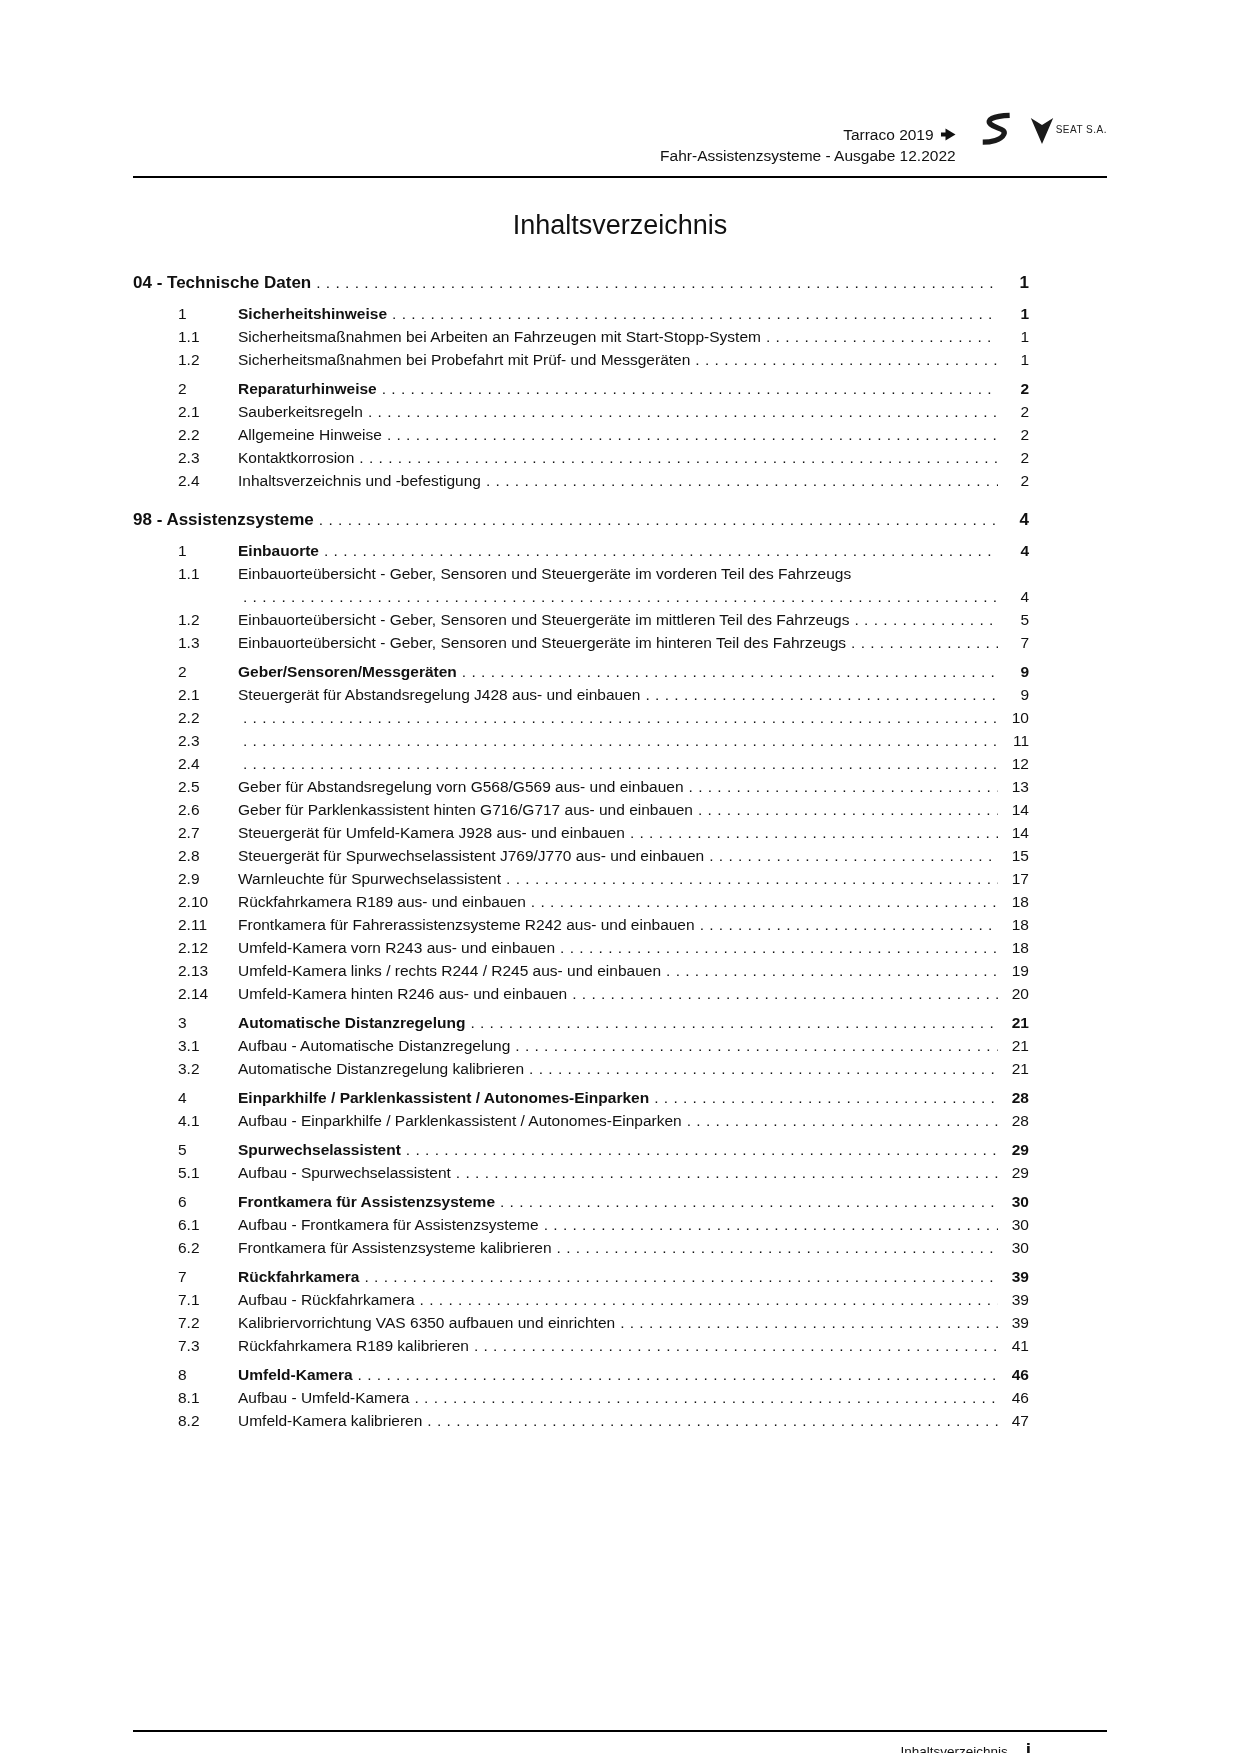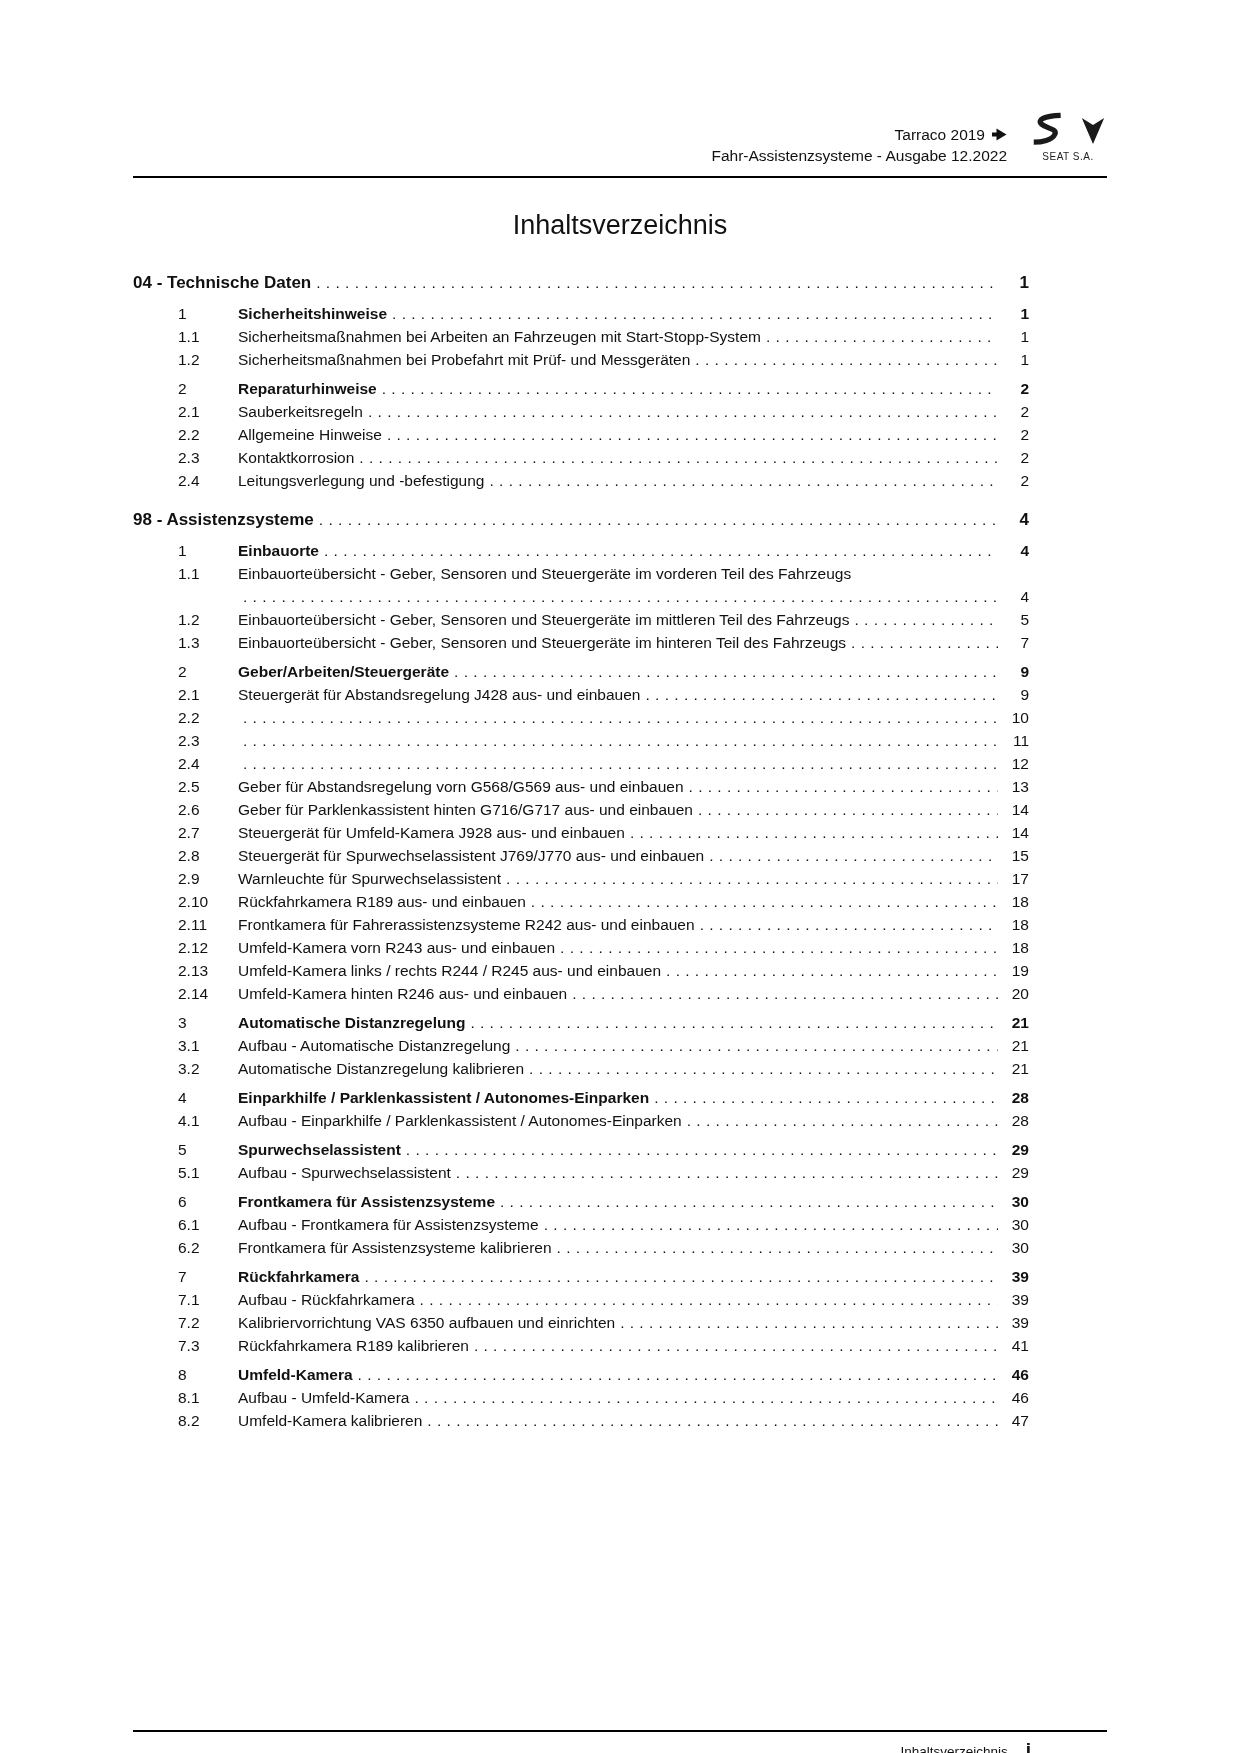--- a/index.html
+++ b/index.html
@@ -25,21 +25,21 @@
     border-bottom: 2px solid #000;
     padding-bottom: 10px;
   }
   .header-text {
     text-align: right;
     font-size: 15.5px;
     line-height: 21px;
     padding-top: 16px;
   }
   .header-line1 { display: flex; justify-content: flex-end; align-items: center; gap: 7px; }
-  .brand { display: flex; flex-direction: column; align-items: center; }
+  .brand { display: flex; flex-direction: row; align-items: center; }
   .logos { display: flex; align-items: flex-end; gap: 12px; height: 40px; }
   .brand-name { font-size: 10px; letter-spacing: 0.5px; color: #222; margin-top: 3px; }
 
   
   .page-title {
     text-align: center;
     font-size: 27px;
     font-weight: normal;
     margin: 32px 0 28px 0;
   }
@@ -165,21 +165,21 @@
         <span class="page">2</span>
       </div>
       <div class="toc-row entry-row">
         <span class="num">2.3</span>
         <span class="entry-title">Kontaktkorrosion</span>
         <span class="dots">. . . . . . . . . . . . . . . . . . . . . . . . . . . . . . . . . . . . . . . . . . . . . . . . . . . . . . . . . . . . . . . . . . . . . . . . . . . . . . . . . . . . . . . . . . . . . . . . . . . . . . . . . . . . . . . . . . . . . . . . . . . . . . . . . . . . . . . . . . . . . . . . . . . . . . . . . . . . . . . . . . . . . . . . . . . . . . . . . . . . . . . . . . . . . . . . . . . . . . . . </span>
         <span class="page">2</span>
       </div>
       <div class="toc-row entry-row">
         <span class="num">2.4</span>
-        <span class="entry-title">Leitungsverlegung und -befestigung</span>
+        <span class="entry-title">Inhaltsverzeichnis und -befestigung</span>
         <span class="dots">. . . . . . . . . . . . . . . . . . . . . . . . . . . . . . . . . . . . . . . . . . . . . . . . . . . . . . . . . . . . . . . . . . . . . . . . . . . . . . . . . . . . . . . . . . . . . . . . . . . . . . . . . . . . . . . . . . . . . . . . . . . . . . . . . . . . . . . . . . . . . . . . . . . . . . . . . . . . . . . . . . . . . . . . . . . . . . . . . . . . . . . . . . . . . . . . . . . . . . . . </span>
         <span class="page">2</span>
       </div>
       <div class="toc-row section-row">
         <span class="sec-label">98 - Assistenzsysteme</span>
         <span class="dots">. . . . . . . . . . . . . . . . . . . . . . . . . . . . . . . . . . . . . . . . . . . . . . . . . . . . . . . . . . . . . . . . . . . . . . . . . . . . . . . . . . . . . . . . . . . . . . . . . . . . . . . . . . . . . . . . . . . . . . . . . . . . . . . . . . . . . . . . . . . . . . . . . . . . . . . . . . . . . . . . . . . . . . . . . . . . . . . . . . . . . . . . . . . . . . . . . . . . . . . . </span>
         <span class="page">4</span>
       </div>
       <div class="toc-row entry-row bold">
         <span class="num">1</span>
@@ -203,21 +203,21 @@
         <span class="page">5</span>
       </div>
       <div class="toc-row entry-row">
         <span class="num">1.3</span>
         <span class="entry-title">Einbauorteübersicht - Geber, Sensoren und Steuergeräte im hinteren Teil des Fahrzeugs</span>
         <span class="dots">. . . . . . . . . . . . . . . . . . . . . . . . . . . . . . . . . . . . . . . . . . . . . . . . . . . . . . . . . . . . . . . . . . . . . . . . . . . . . . . . . . . . . . . . . . . . . . . . . . . . . . . . . . . . . . . . . . . . . . . . . . . . . . . . . . . . . . . . . . . . . . . . . . . . . . . . . . . . . . . . . . . . . . . . . . . . . . . . . . . . . . . . . . . . . . . . . . . . . . . . </span>
         <span class="page">7</span>
       </div>
       <div class="toc-row entry-row bold">
         <span class="num">2</span>
-        <span class="entry-title">Geber/Arbeiten/Steuergeräte</span>
+        <span class="entry-title">Geber/Sensoren/Messgeräten</span>
         <span class="dots">. . . . . . . . . . . . . . . . . . . . . . . . . . . . . . . . . . . . . . . . . . . . . . . . . . . . . . . . . . . . . . . . . . . . . . . . . . . . . . . . . . . . . . . . . . . . . . . . . . . . . . . . . . . . . . . . . . . . . . . . . . . . . . . . . . . . . . . . . . . . . . . . . . . . . . . . . . . . . . . . . . . . . . . . . . . . . . . . . . . . . . . . . . . . . . . . . . . . . . . . </span>
         <span class="page">9</span>
       </div>
       <div class="toc-row entry-row">
         <span class="num">2.1</span>
         <span class="entry-title">Steuergerät für Abstandsregelung J428 aus- und einbauen</span>
         <span class="dots">. . . . . . . . . . . . . . . . . . . . . . . . . . . . . . . . . . . . . . . . . . . . . . . . . . . . . . . . . . . . . . . . . . . . . . . . . . . . . . . . . . . . . . . . . . . . . . . . . . . . . . . . . . . . . . . . . . . . . . . . . . . . . . . . . . . . . . . . . . . . . . . . . . . . . . . . . . . . . . . . . . . . . . . . . . . . . . . . . . . . . . . . . . . . . . . . . . . . . . . . </span>
         <span class="page">9</span>
       </div>
       <div class="toc-row entry-row">

